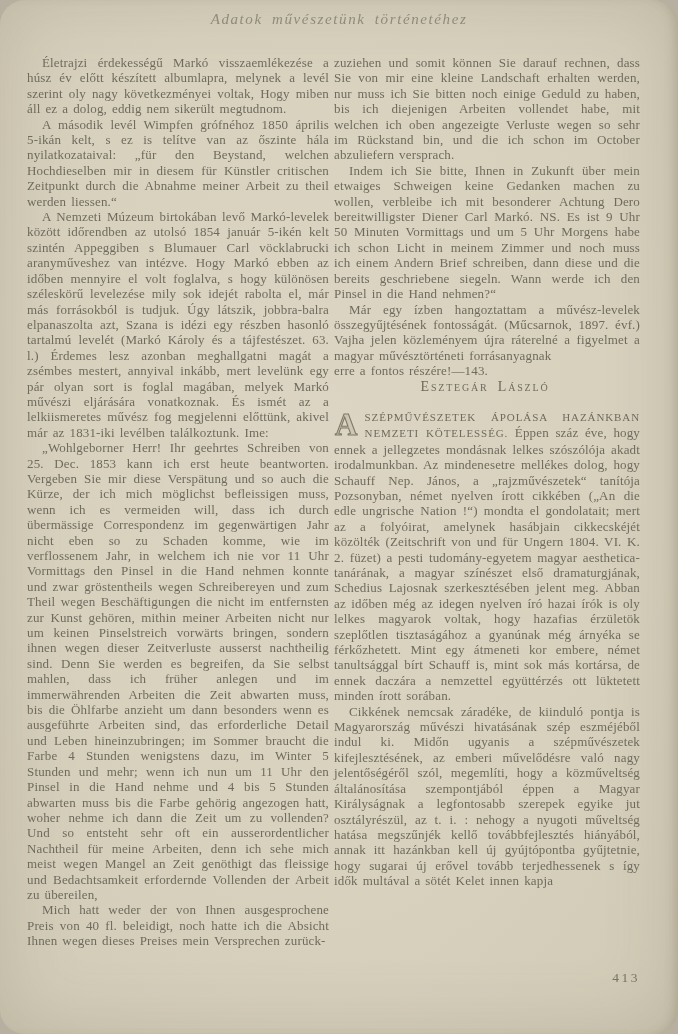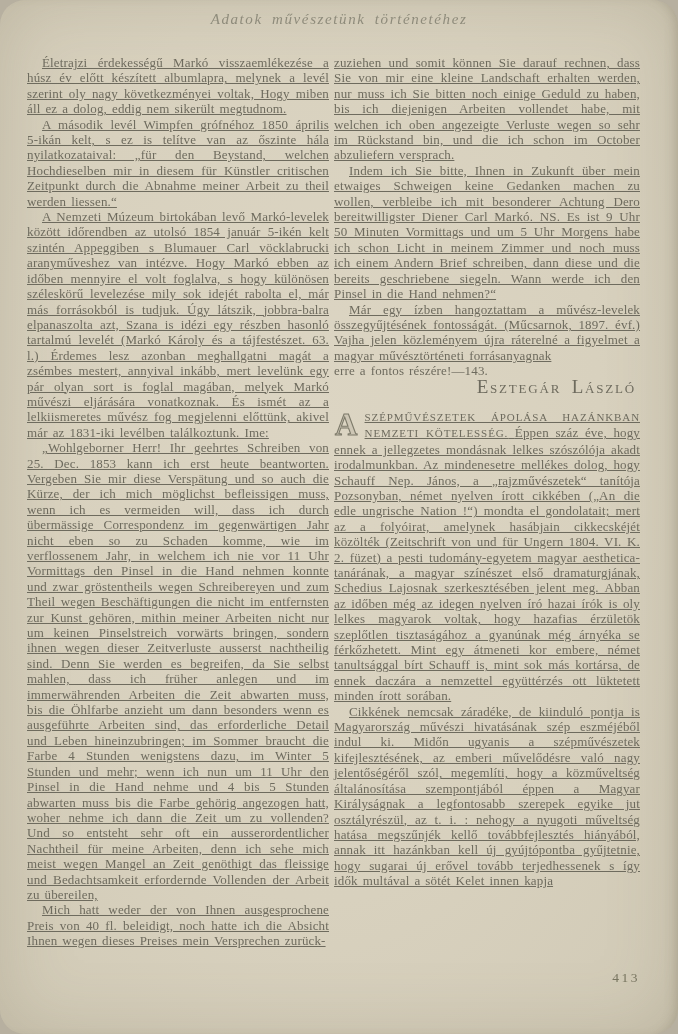--- a/index.html
+++ b/index.html
@@ -33,32 +33,32 @@
   .col{
     position:absolute;top:55px;
     font-size:13px;
     line-height:15.4px;
     text-align:justify;
     word-spacing:1.6px;
     letter-spacing:0.15px;
   }
   .col-left{left:27px;width:302px;}
   .col-right{left:334px;width:306px;}
-  .col p{margin:0;text-indent:15px;text-decoration:underline;}
+  .col p{margin:0;text-indent:15px;}
   .col p.noindent{text-indent:0;}
   .line-split{
     display:flex;align-items:baseline;
   }
   .signature{
-    text-align:right;
+    text-align:center;
     padding-right:4px;
     font-variant:small-caps;
     letter-spacing:1.8px;
     word-spacing:4px;
-    font-size:19px;
+    font-size:14px;
   }
   .article2{margin-top:15px;}
   .article2 .lead{text-indent:0;}
   .dropcap{
     float:left;
     font-size:31px;
     line-height:27px;
     font-weight:bold;
     margin:2px 7px 0 1px;
     color:#8d8a7a;

